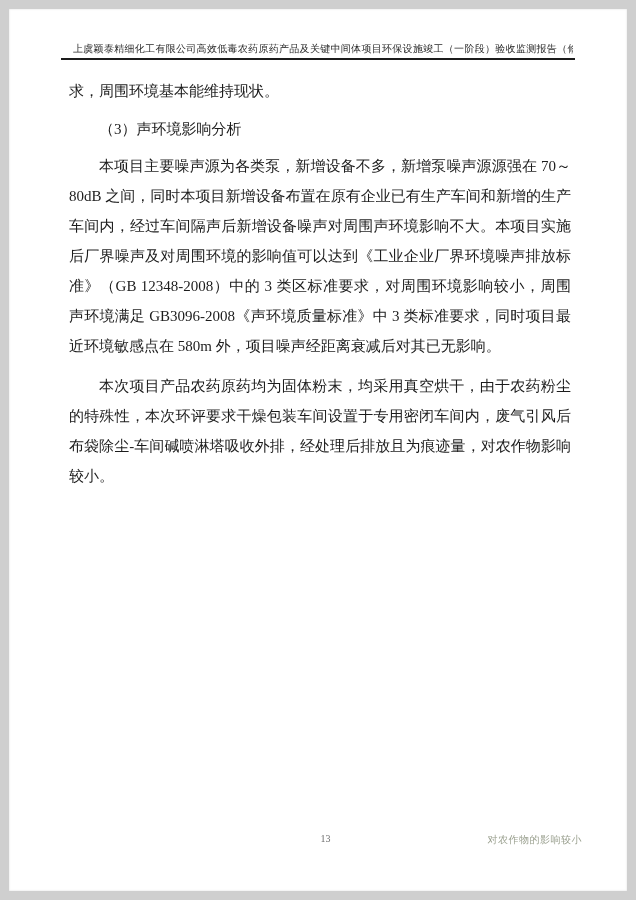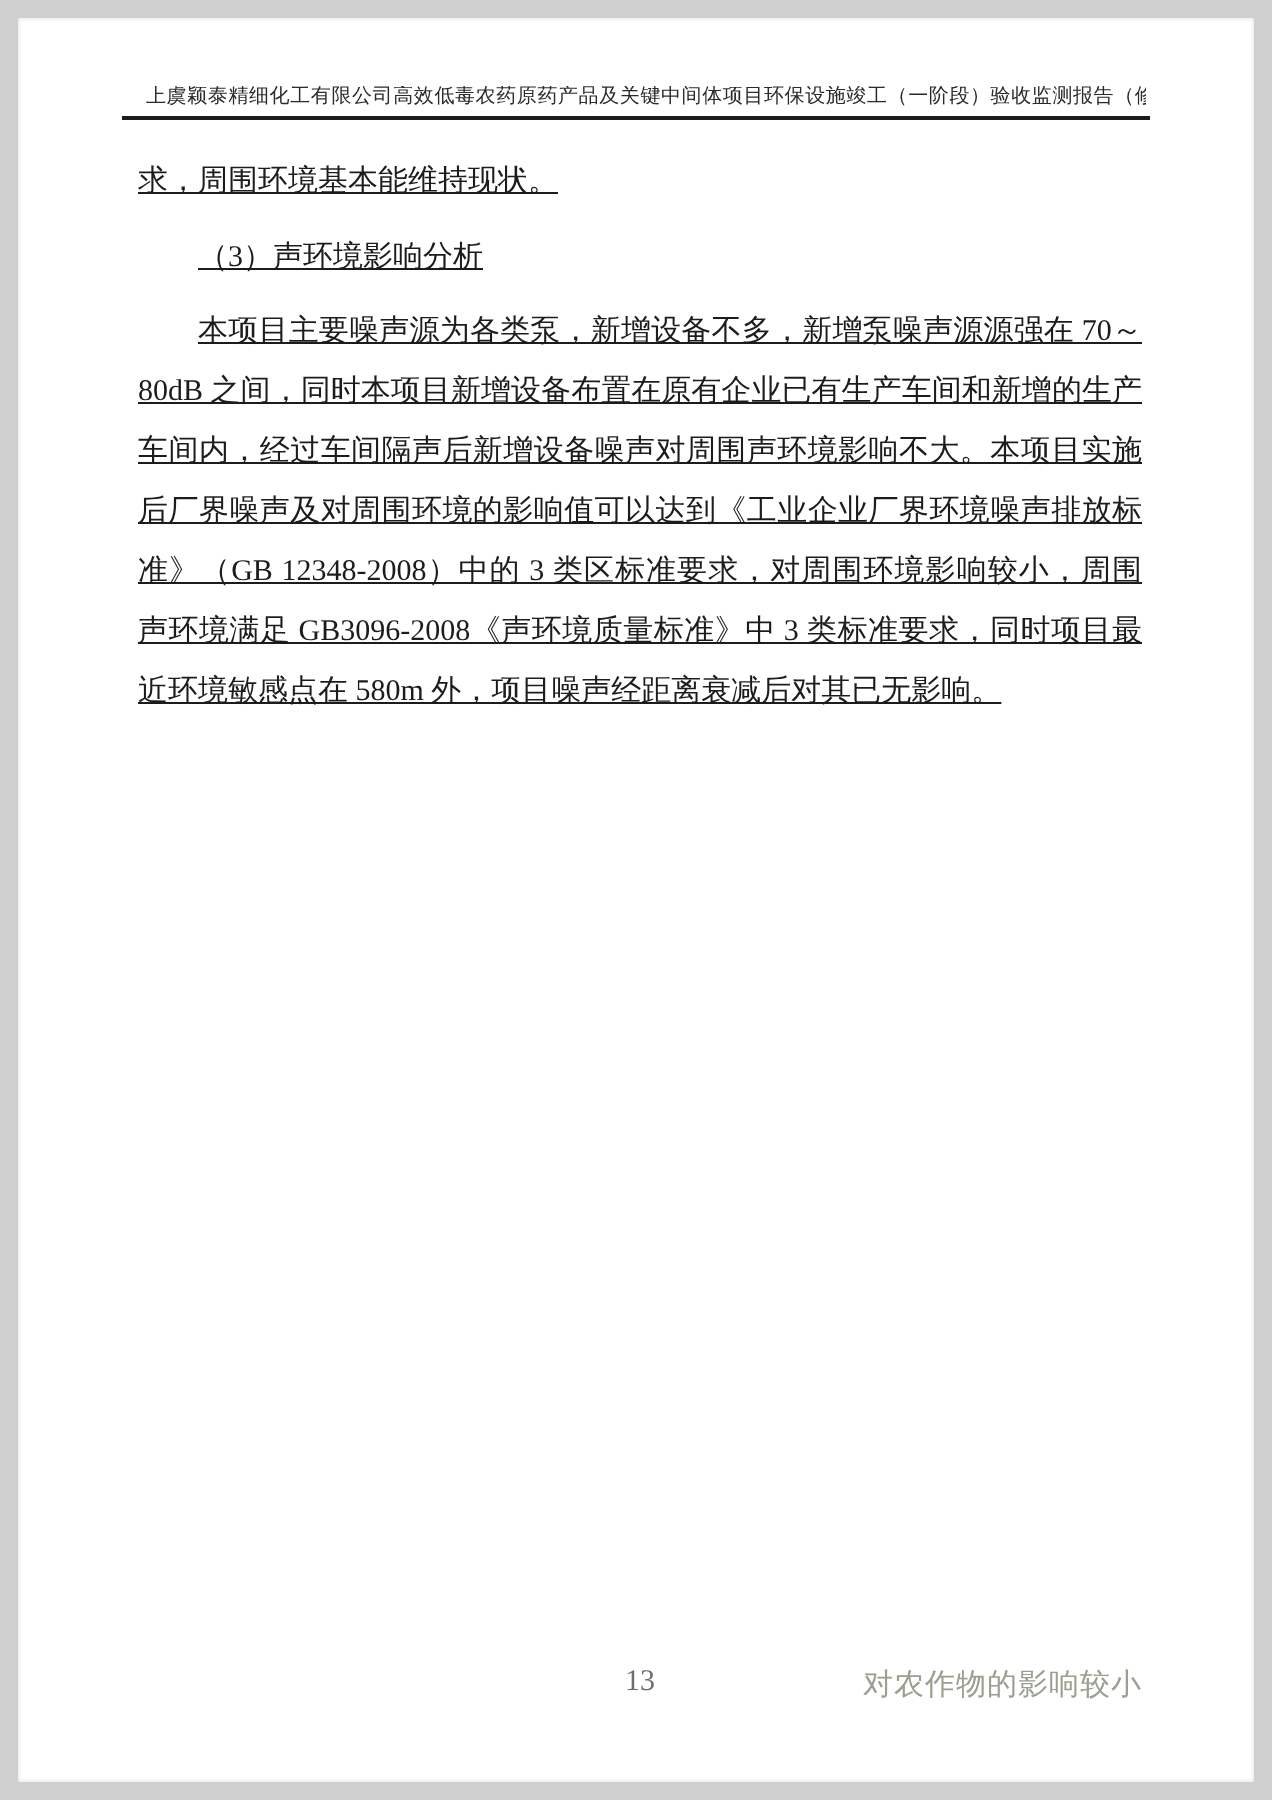--- a/index.html
+++ b/index.html
@@ -39,21 +39,20 @@
   }
   .doc-body {
     margin: 16px 56px 0 60px;
     font-size: 15px;
     line-height: 30px;
     color: #1c1c1c;
     text-align: justify;
   }
   .doc-body p {
     margin: 0;
-    text-decoration: underline;
   }
   p.cont {
     text-indent: 0;
   }
   p.sub {
     text-indent: 2em;
     margin-top: 8px;
   }
   p.body-p {
     text-indent: 2em;
@@ -63,24 +62,24 @@
   p.sp2 { margin-top: 14px; }
   p.bold-h {
     text-indent: 2em;
     font-weight: bold;
     font-size: 15.5px;
     margin-top: 22px;
   }
   .footer {
     position: absolute;
     left: 60px;
-    right: 56px;
+    right: 45px;
     bottom: 44px;
     height: 14px;
-    font-size: 15px;
+    font-size: 10px;
   }
   .pagenum {
     position: absolute;
     left: 0;
     right: 0;
     text-align: center;
     color: #6e6e6e;
   }
   .org {
     position: absolute;
@@ -97,20 +96,21 @@
 
   <div class="header">
     <span>上虞颖泰精细化工有限公司高效低毒农药原药产品及关键中间体项目环保设施竣工（一阶段）验收监测报告（修订本）</span>
   </div>
   <div class="header-rule"></div>
 
   <div class="doc-body">
     <p class="cont">求，周围环境基本能维持现状。</p>
     <p class="sub">（3）声环境影响分析</p>
     <p class="body-p">本项目主要噪声源为各类泵，新增设备不多，新增泵噪声源源强在 70～80dB 之间，同时本项目新增设备布置在原有企业已有生产车间和新增的生产车间内，经过车间隔声后新增设备噪声对周围声环境影响不大。本项目实施后厂界噪声及对周围环境的影响值可以达到《工业企业厂界环境噪声排放标准》（GB 12348-2008）中的 3 类区标准要求，对周围环境影响较小，周围声环境满足 GB3096-2008《声环境质量标准》中 3 类标准要求，同时项目最近环境敏感点在 580m 外，项目噪声经距离衰减后对其已无影响。</p>
+    <p class="body-p sp1">本次项目产品农药原药均为固体粉末，均采用真空烘干，由于农药粉尘的特殊性，本次环评要求干燥包装车间设置于专用密闭车间内，废气引风后布袋除尘-车间碱喷淋塔吸收外排，经处理后排放且为痕迹量，对农作物影响较小。</p>
   </div>
 
   <div class="footer">
     <span class="pagenum">13</span>
     <span class="org">对农作物的影响较小</span>
   </div>
 
 </div>
 
 </body></html>

